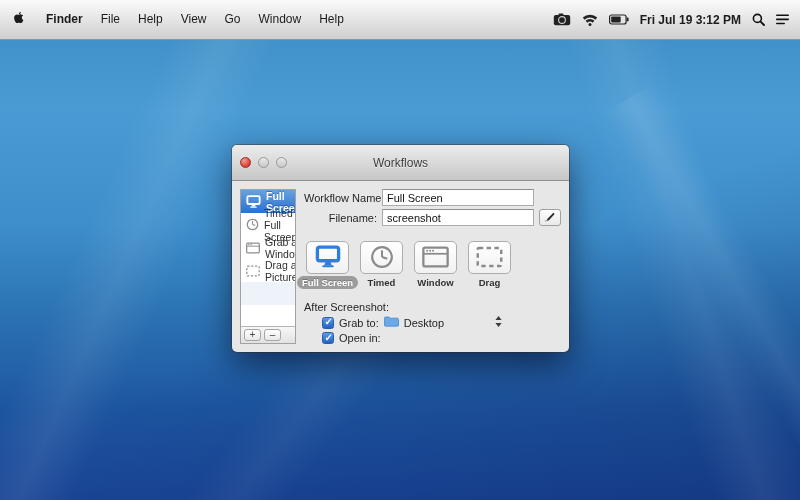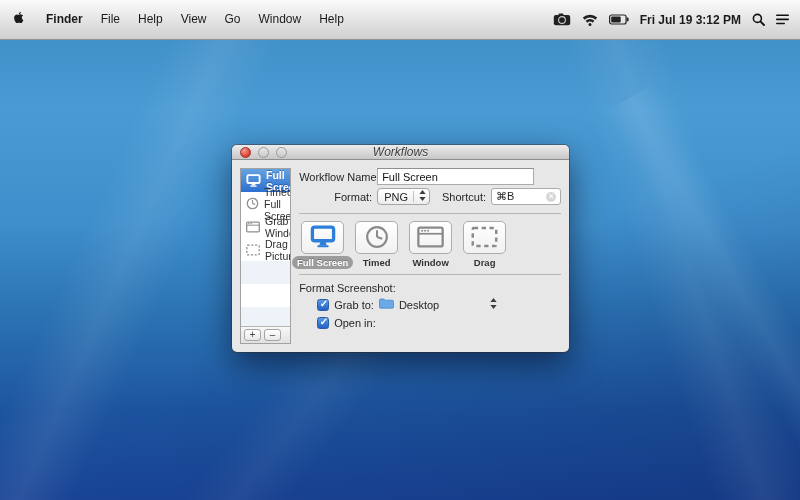--- a/index.html
+++ b/index.html
@@ -32,23 +32,23 @@
   .menu-item.app-name { font-weight:bold; }
   .mb-right { margin-left:auto; display:flex; align-items:center; gap:11px;padding-left:20px; }
   .mb-right svg { display:block; }
   .mb-clock { font-size:12px; font-weight:bold; letter-spacing:0; }
 
   
   .window { position:absolute; left:232px; top:145px; width:337px; height:207px;
     border-radius:5px; background:#e7e7e7;
     box-shadow:0 12px 34px rgba(0,0,20,.55), 0 0 0 1px rgba(70,70,70,.55);
     z-index:20; display:flex; flex-direction:column; }
-  .titlebar { height:15px; border-radius:5px 5px 0 0; position:relative;
+  .titlebar { height:36px; border-radius:5px 5px 0 0; position:relative;
     background:linear-gradient(#ececec, #c7c7c7);
-    border-bottom:1px solid #8e8e8e; display:flex; align-items:center;font-style:italic; }
+    border-bottom:1px solid #8e8e8e; display:flex; align-items:center; }
   .title { position:absolute; left:0; right:0; text-align:center; font-size:12px;
     color:#3c3c3c; text-shadow:0 1px 0 rgba(255,255,255,.7); }
   .lights { display:flex; gap:7px; margin-left:8px; z-index:2; }
   .light { width:11px; height:11px; border-radius:50%; }
   .light.close { background:radial-gradient(circle at 35% 30%, #f49d94, #dd4a3c 60%, #b43127);
     border:1px solid #9c2f24; }
   .light.dim { background:linear-gradient(#e8e8e8, #c9c9c9); border:1px solid #979797; }
 
   .win-content { flex:1; display:flex; padding:8px; gap:8px; overflow:hidden; }
 
@@ -239,36 +239,30 @@
         <div class="mini-btn">–</div>
       </div>
     </div>
 
     <div class="panel">
       <div class="frow">
         <span class="flabel">Workflow Name:</span>
         <input class="tfield" value="Full Screen" style="">
         <span style="width:27px; flex:none;"></span>
       </div>
-      <div class="frow row3">
-        <span class="flabel">Format:</span>
-        <span class="popup">
-          <span>PNG</span>
-          <span class="divider"></span>
+      <div class="frow">
+        <span class="flabel">Filename:</span>
+        <input class="tfield" value="screenshot" style="">
+        <span class="brush-btn">
           <span>
-            <svg width="7" height="11" viewBox="0 0 7 11">
-                <path d="M3.5 0 L6.6 4 L0.4 4 Z" fill="#3c3c3c"></path>
-                <path d="M3.5 11 L0.4 7 L6.6 7 Z" fill="#3c3c3c"></path>
-              </svg>
-          </span>
-        </span>
-        <span class="flabel2">Shortcut:</span>
-        <span class="shortcut-field">
-          <span>⌘B</span>
-          <span class="clear-btn">✕</span>
+            <svg width="12" height="12" viewBox="0 0 16 16">
+                <path d="M12.5 2.2 L14.2 4 L7.2 11.5 C6.6 12.2 5 13 3.6 13.2 C3.9 11.8 4.6 10.2 5.3 9.5 Z" fill="#2b2b2b"></path>
+                <path d="M3.4 13.3 C2.8 13.9 2 14 1.4 13.9 C1.9 13.4 2.1 12.6 2.8 12.3 Z" fill="#2b2b2b"></path>
+              </svg>
+          </span>
         </span>
       </div>
 
       <div class="sep"></div>
 
       <div class="cap-row">
         <div class="cap selected">
           <div class="cap-btn">
             <span>
               <svg width="26" height="23" viewBox="0 0 20 18">
@@ -313,21 +307,21 @@
                   <rect x="1.3" y="1.3" width="17.4" height="13.4" rx="0.8" fill="none" stroke="currentColor" stroke-width="1.8" stroke-dasharray="3.2 2.6"></rect>
                 </svg>
             </span>
           </div>
           <div class="cap-label">Drag</div>
         </div>
       </div>
 
       <div class="sep"></div>
 
-      <div class="after-title">Format Screenshot:</div>
+      <div class="after-title">After Screenshot:</div>
 
       <div class="chk-row">
         <span class="checkbox"></span>
         <span>Grab to:</span>
         <span class="saveto-wrap">
           <span>
             <svg width="15" height="11" viewBox="0 0 15 11">
                 <path d="M0.5 2.2 C0.5 1.4 1 1 1.7 1 L5 1 L6.2 2.2 L13.4 2.2 C14.1 2.2 14.5 2.7 14.5 3.4 L14.5 9 C14.5 9.8 14.1 10.2 13.4 10.2 L1.7 10.2 C1 10.2 0.5 9.8 0.5 9 Z" fill="#6aaae6" stroke="#3e7fc0" stroke-width="0.7"></path>
               </svg>
           </span>

